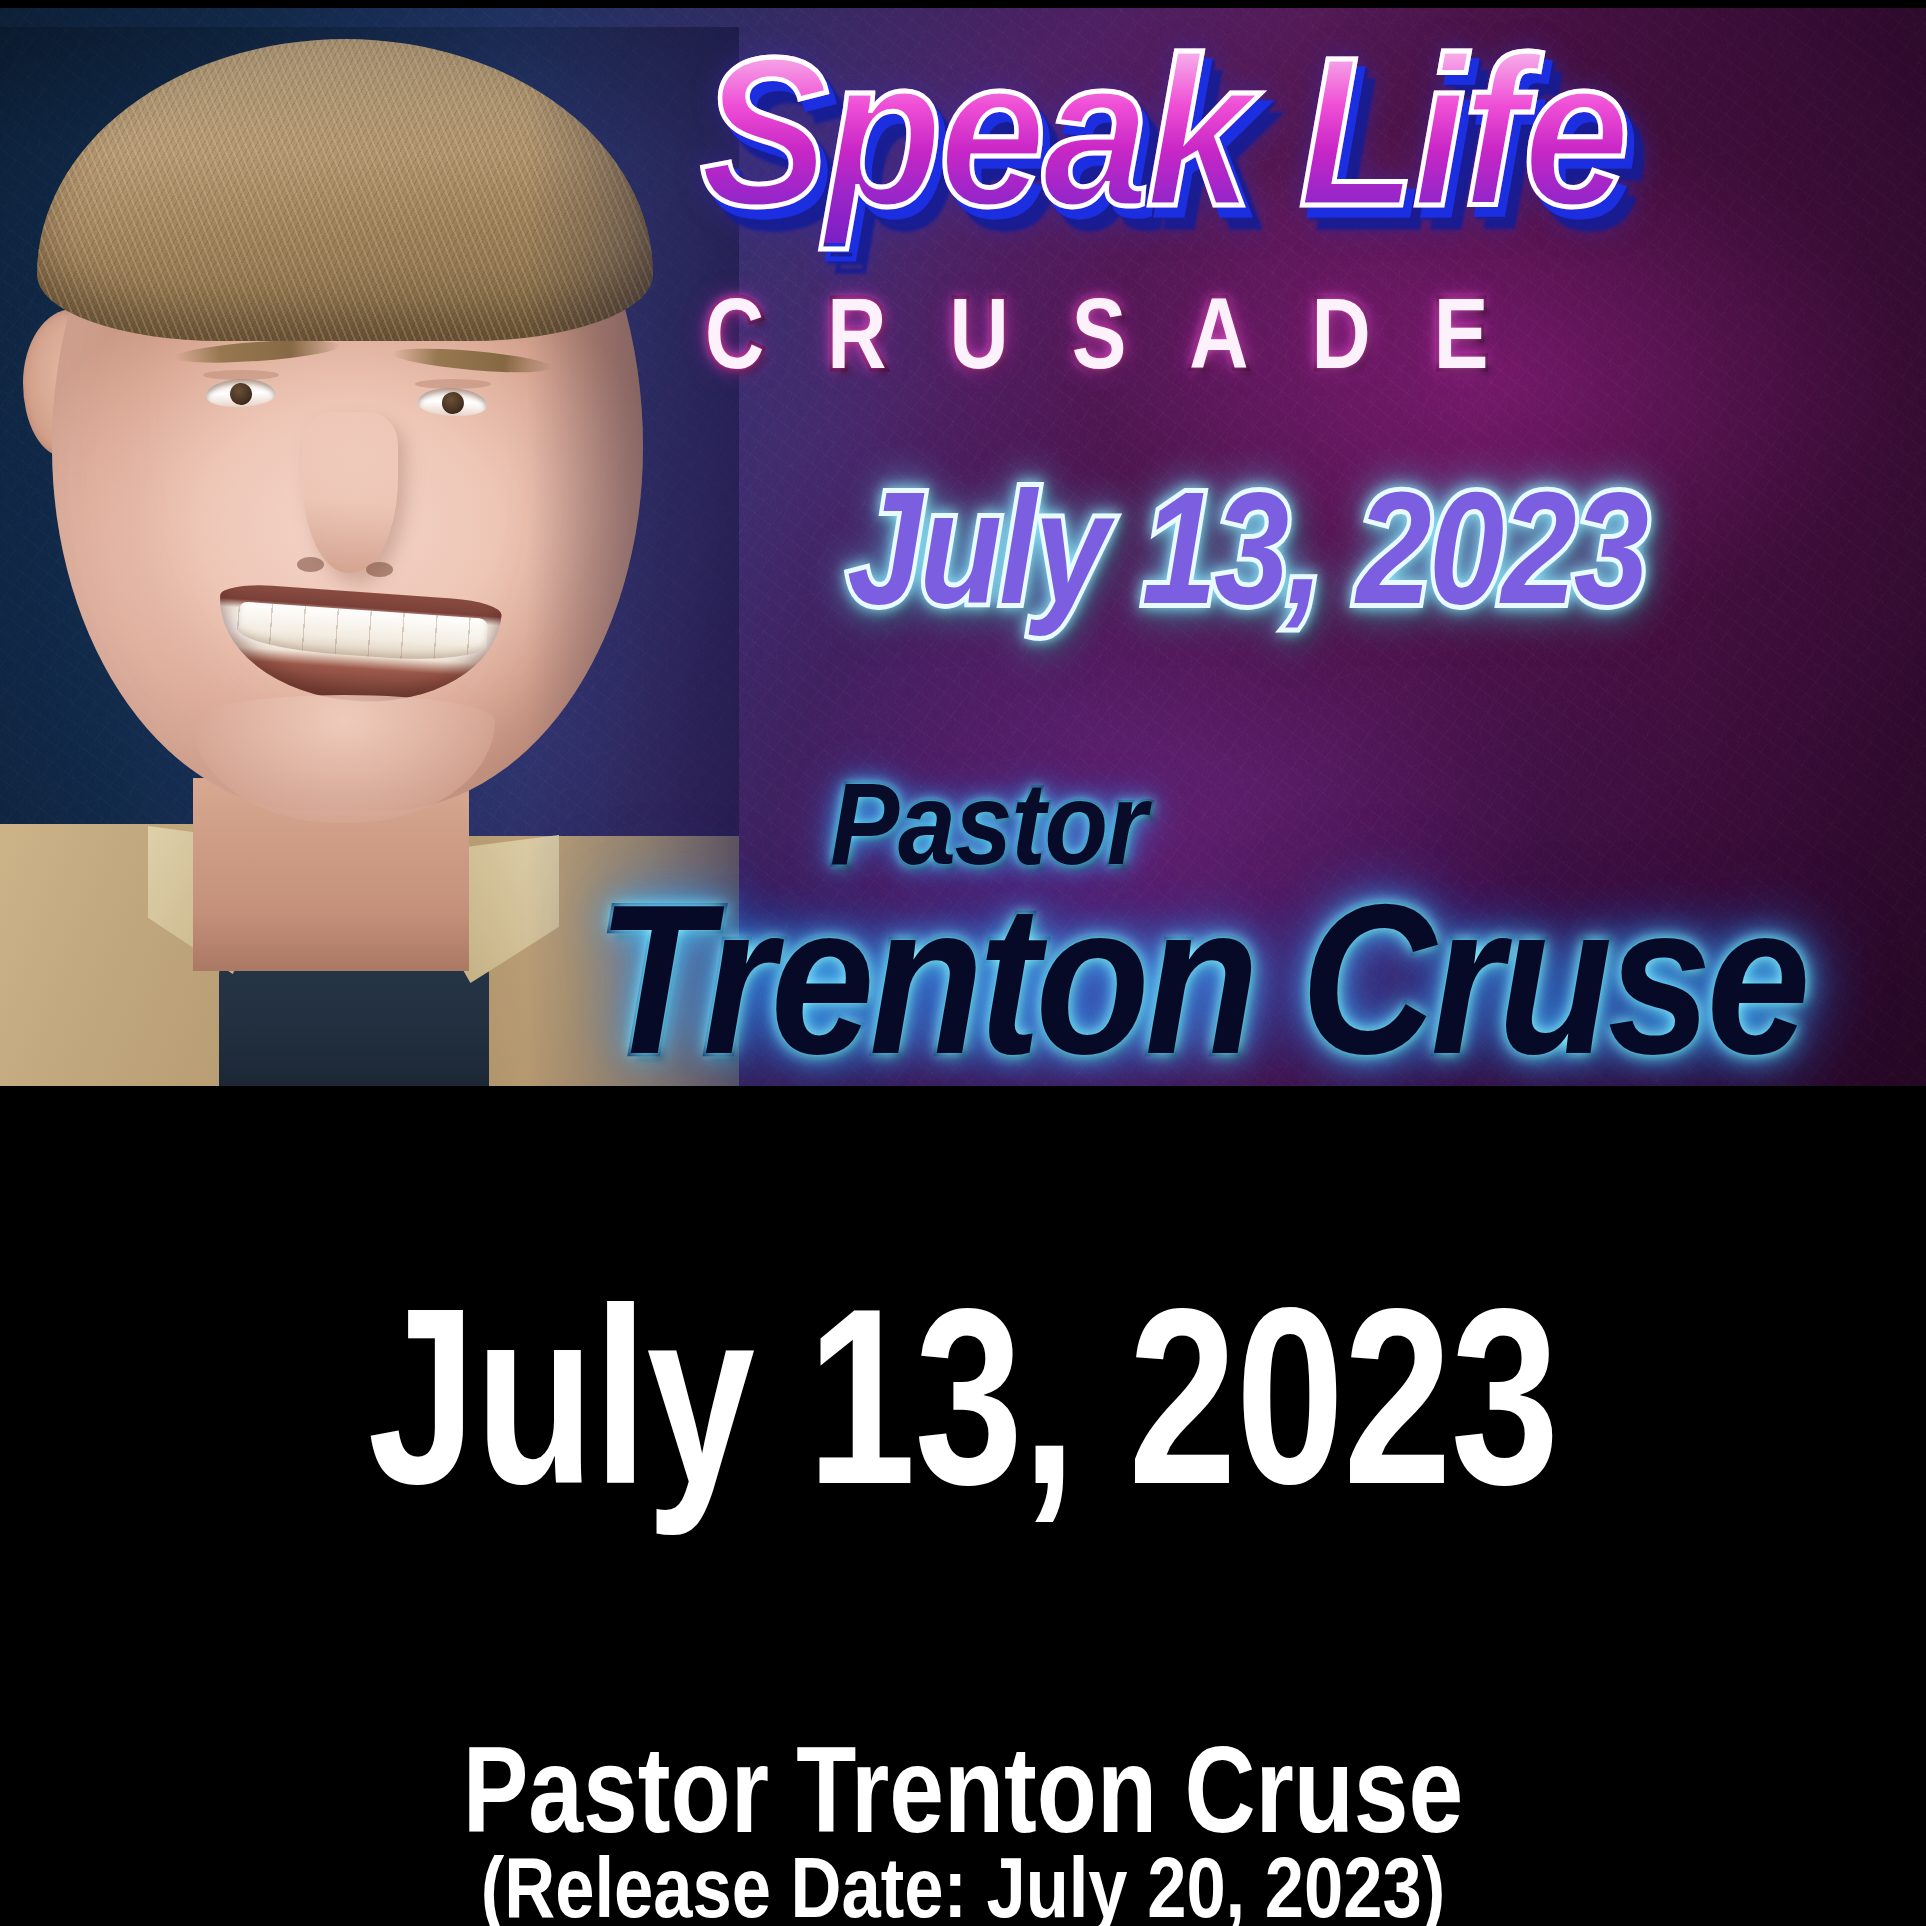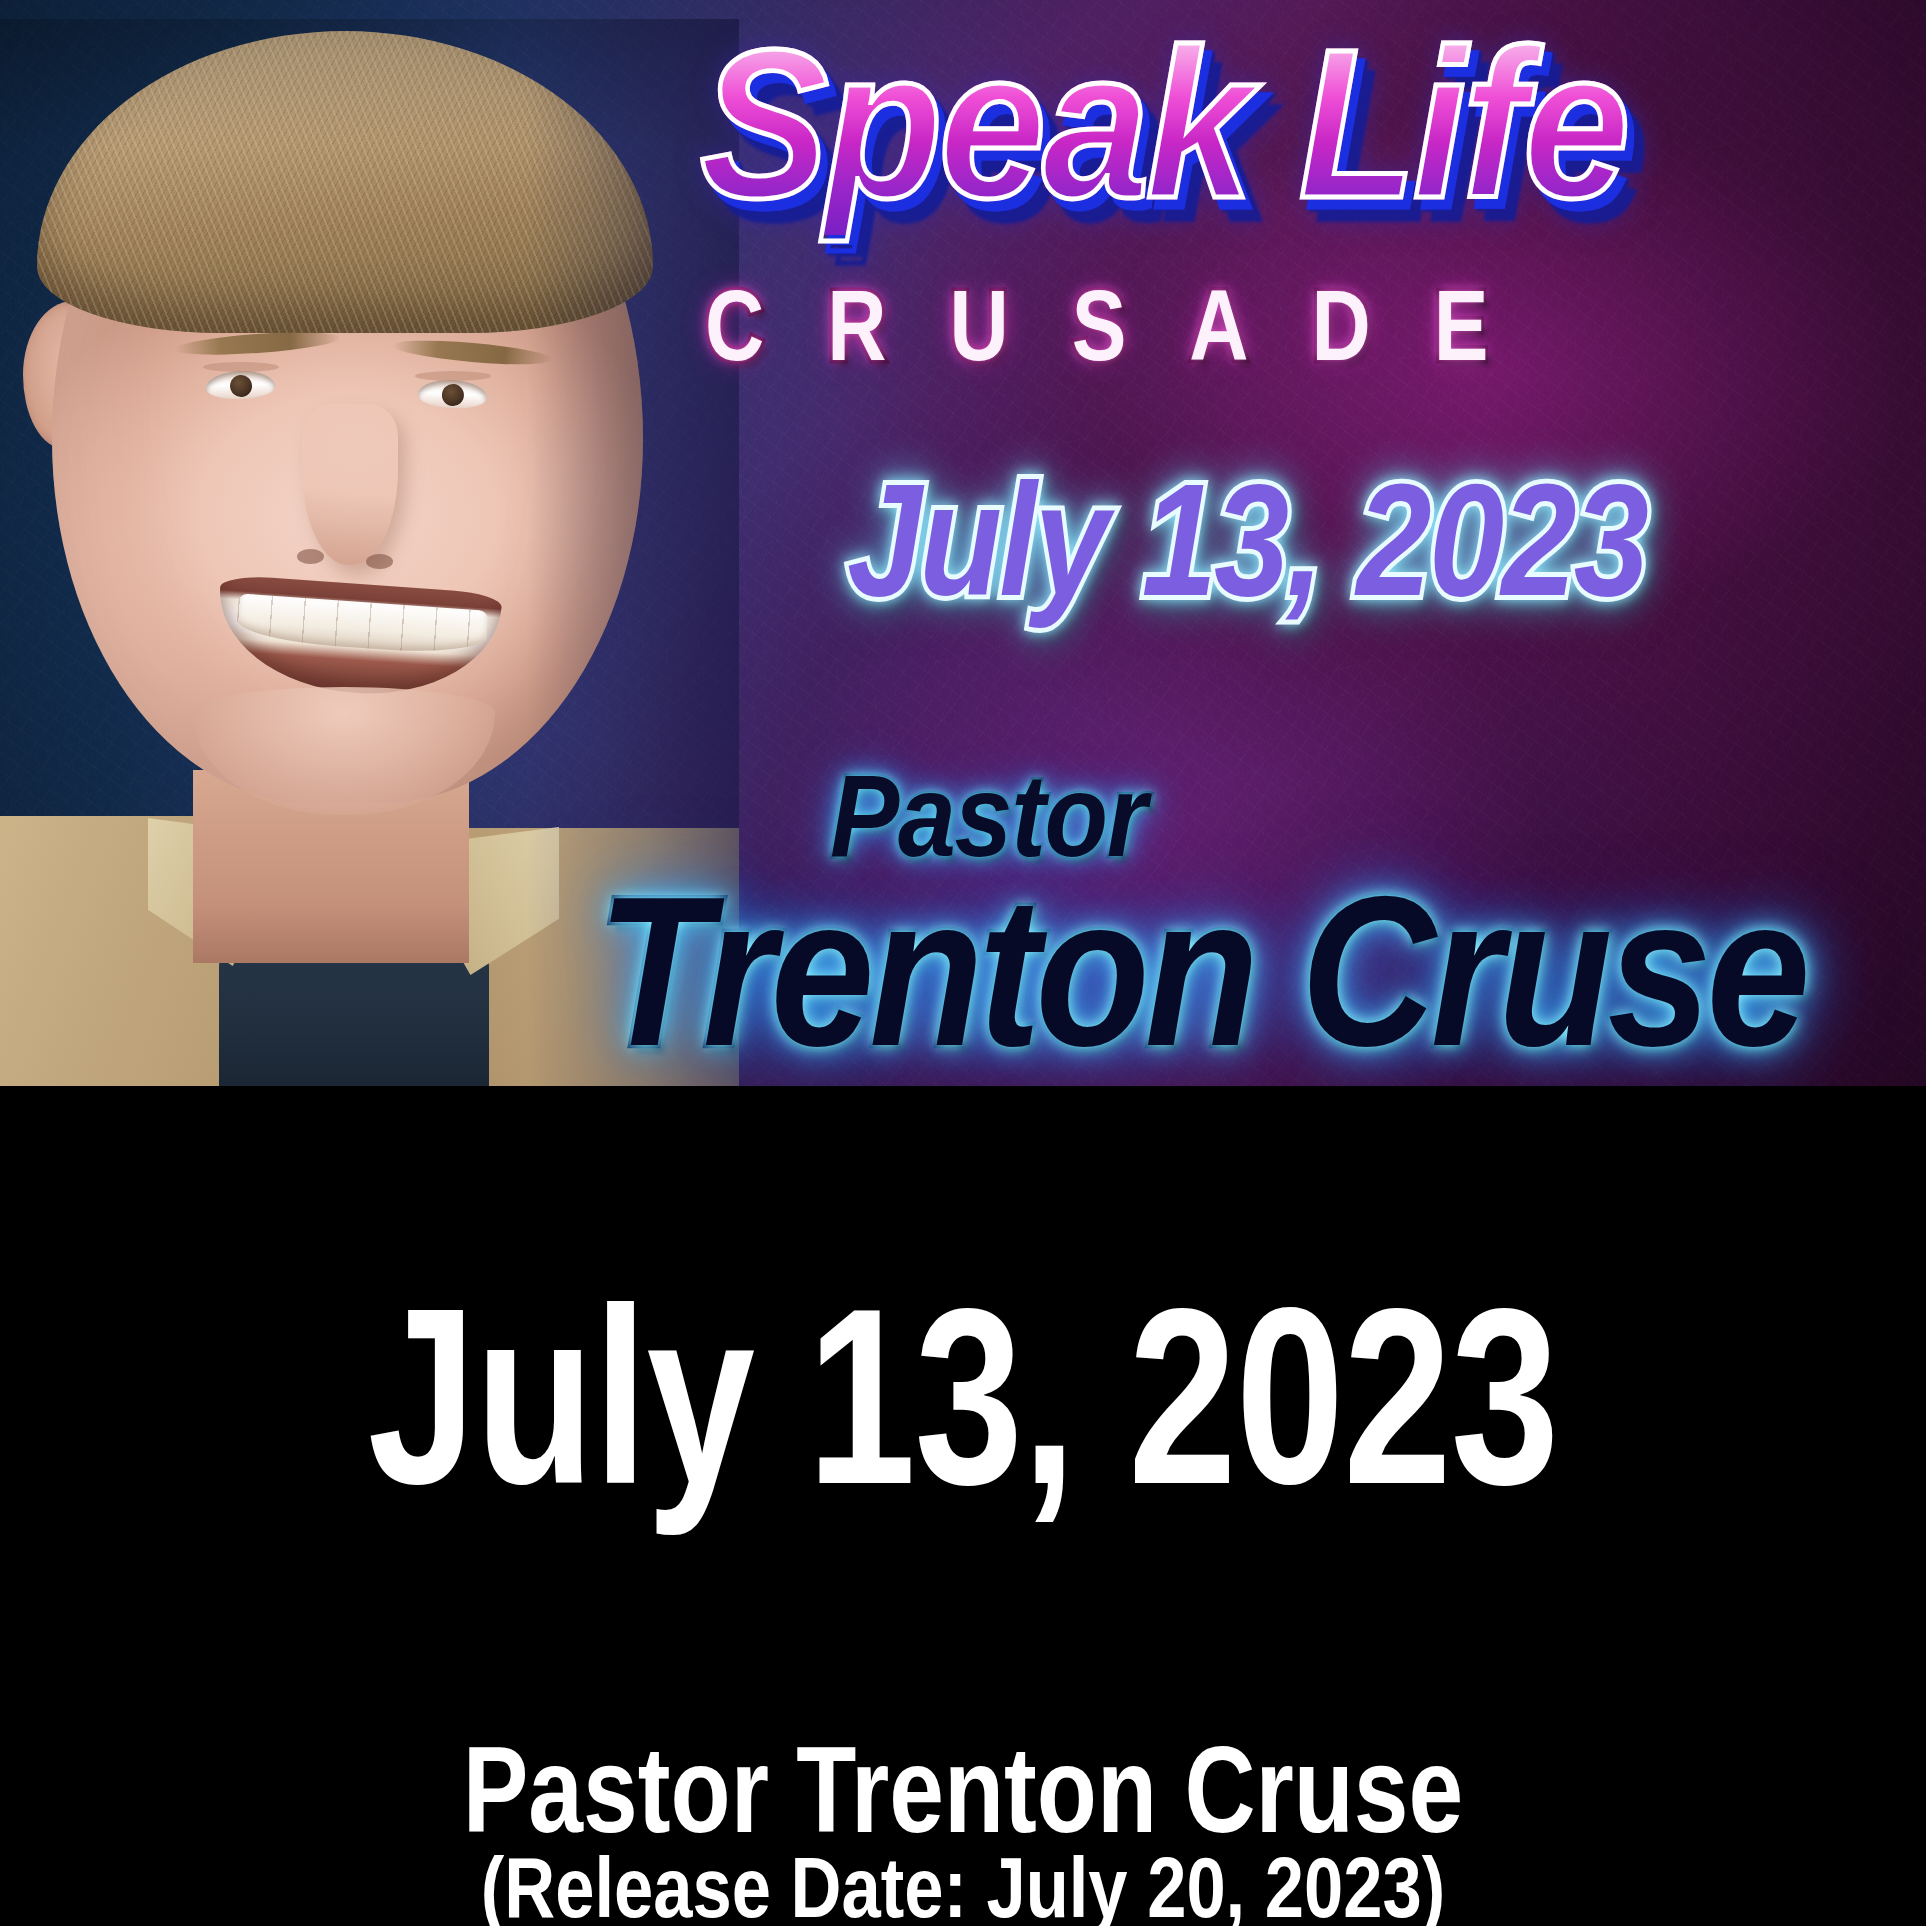--- a/index.html
+++ b/index.html
@@ -13,21 +13,21 @@
     width: 1926px;
     height: 1926px;
     background: #000000;
     overflow: hidden;
     font-family: "Liberation Sans", sans-serif;
   }
 
   
   .poster {
     position: absolute;
-    left: 0; top: 0;
+    left: 0; top: 8px;
     width: 1926px;
     height: 1086px;
     overflow: hidden;
     background:
       radial-gradient(ellipse 899px 578px at 78% 34%, rgba(122,26,110,0.85) 0%, rgba(74,16,66,0.55) 45%, rgba(40,10,40,0) 75%),
       radial-gradient(ellipse 706px 642px at 60% 78%, rgba(92,30,112,0.75) 0%, rgba(48,18,72,0.35) 55%, rgba(20,10,40,0) 80%),
       linear-gradient(100deg,
         #123055 0%,
         #16355e 12%,
         #243a72 24%,

